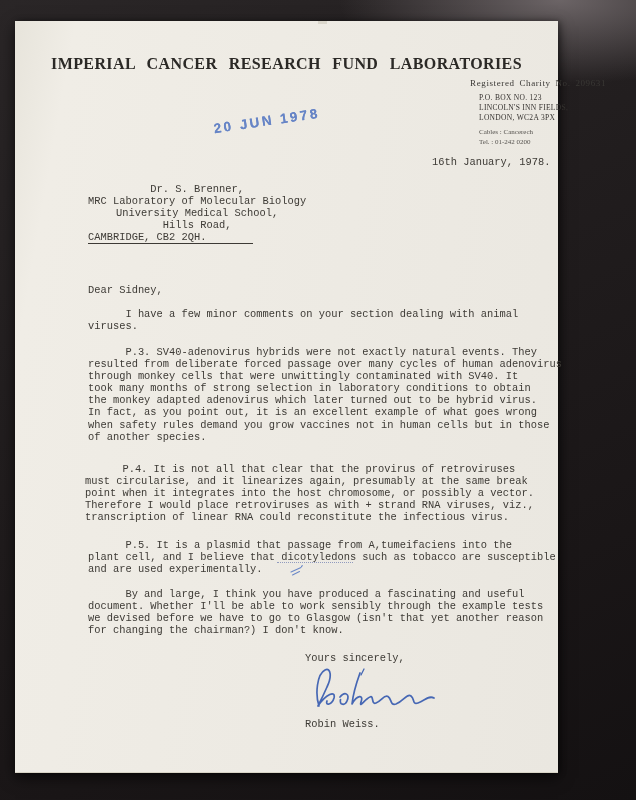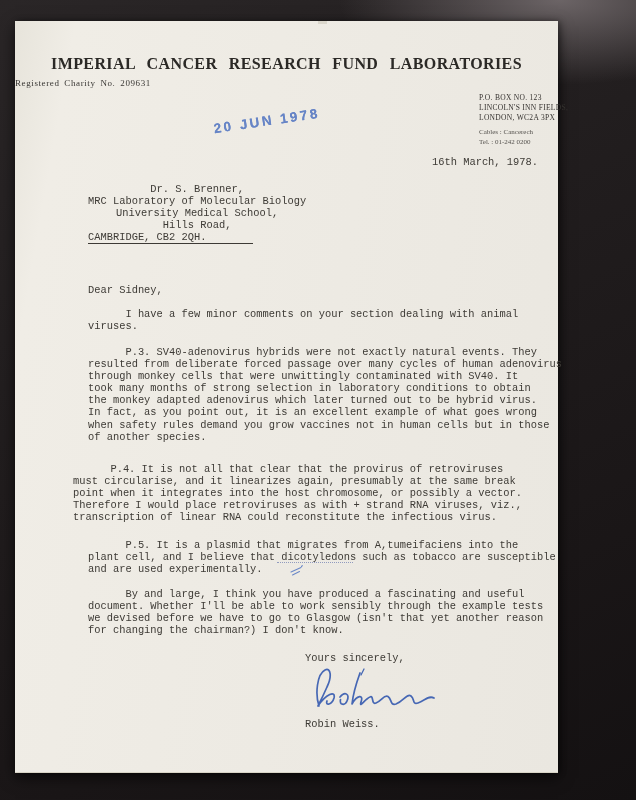--- a/index.html
+++ b/index.html
@@ -18,22 +18,22 @@
   }
   .notch{position:absolute;left:303px;top:0;width:9px;height:3px;background:#d6d2c6;opacity:.8;}
   .abs{position:absolute;}
   .pre{white-space:pre;}
   .head-title{
     left:0;top:34px;width:100%;text-align:center;
     font-family:"Liberation Serif",serif;font-weight:bold;
     font-size:16px;letter-spacing:.4px;word-spacing:7px;color:#2b2926;white-space:nowrap;
   }
   .head-charity{
-    left:0;top:57px;width:100%;text-align:left;
-    font-family:"Liberation Serif",serif;font-size:9px;letter-spacing:.6px;word-spacing:2px;color:#3a3835;
+    left:0;top:57px;width:100%;text-align:right;
+    font-family:"Liberation Serif",serif;font-size:9px;letter-spacing:.6px;word-spacing:2px;color:#3a3835;padding-left:48px;
   }
   .po-block{
     left:464px;top:72px;font-family:"Liberation Serif",serif;font-weight:normal;
     font-size:7.5px;line-height:10px;letter-spacing:.3px;color:#35322f;
   }
   .cable-block{
     left:464px;top:107px;font-family:"Liberation Serif",serif;
     font-size:7px;line-height:9.5px;color:#55524e;
   }
   .stamp{
@@ -66,21 +66,21 @@
     <div class="abs head-charity">Registered Charity No. 209631</div>
 
     <div class="abs po-block pre">P.O. BOX NO. 123
 LINCOLN'S INN FIELDS,
 LONDON, WC2A 3PX</div>
     <div class="abs cable-block pre"><span>Cables : Cancerech</span>
 <span>Tel. : 01-242 0200</span></div>
 
     <div class="abs stamp">20 JUN 1978</div>
 
-    <div class="abs type" style="left:417px;top:135px;">16th March, 1978.</div>
+    <div class="abs type" style="left:417px;top:135px;">16th January, 1978.</div>
 
     <div class="abs type pre" style="left:73px;top:162px;text-align:center;">Dr. S. Brenner,
 MRC Laboratory of Molecular Biology
 University Medical School,
 Hills Road,</div>
     <div class="abs type" style="left:73px;top:210px;">
       <span class="cam-underline">CAMBRIDGE, CB2 2QH.</span>
     </div>
 
     <div class="abs type" style="left:73px;top:263px;">Dear Sidney,</div>
@@ -88,26 +88,26 @@
     <div class="abs type pre" style="left:73px;top:287px;">      I have a few minor comments on your section dealing with animal
 viruses.</div>
     <div class="abs type pre" style="left:73px;top:325px;">      P.3. SV40-adenovirus hybrids were not exactly natural events. They
 resulted from deliberate forced passage over many cycles of human adenovirus
 through monkey cells that were unwittingly contaminated with SV40. It
 took many months of strong selection in laboratory conditions to obtain
 the monkey adapted adenovirus which later turned out to be hybrid virus.
 In fact, as you point out, it is an excellent example of what goes wrong
 when safety rules demand you grow vaccines not in human cells but in those
 of another species.</div>
-    <div class="abs type pre" style="left:58px;top:442px;">      P.4. It is not all that clear that the provirus of retroviruses
+    <div class="abs type pre" style="left:70px;top:442px;">      P.4. It is not all that clear that the provirus of retroviruses
 must circularise, and it linearizes again, presumably at the same break
 point when it integrates into the host chromosome, or possibly a vector.
 Therefore I would place retroviruses as with + strand RNA viruses, viz.,
 transcription of linear RNA could reconstitute the infectious virus.</div>
-    <div class="abs type pre" style="left:73px;top:518px;">      P.5. It is a plasmid that migrates from A,tumeifaciens into the
+    <div class="abs type pre" style="left:73px;top:518px;">      P.5. It is a plasmid that passage from A,tumeifaciens into the
 plant cell, and I believe that dicotyledons such as tobacco are susceptible
 and are used experimentally.</div>
     <div class="abs dotted-underline"></div>
     <div class="abs penmark">
       <svg width="16" height="13" viewBox="0 0 16 13">
         <path d="M2,7 L12,2.5 M3.5,10 L10.5,6.5 M12.5,1.5 l0.8,-0.8" stroke="#4a6fc0" stroke-width="1.1" fill="none" stroke-linecap="round" opacity="0.8"></path>
       </svg>
     </div>
     <div class="abs type pre" style="left:73px;top:567px;">      By and large, I think you have produced a fascinating and useful
 document. Whether I'll be able to work sensibly through the example tests

